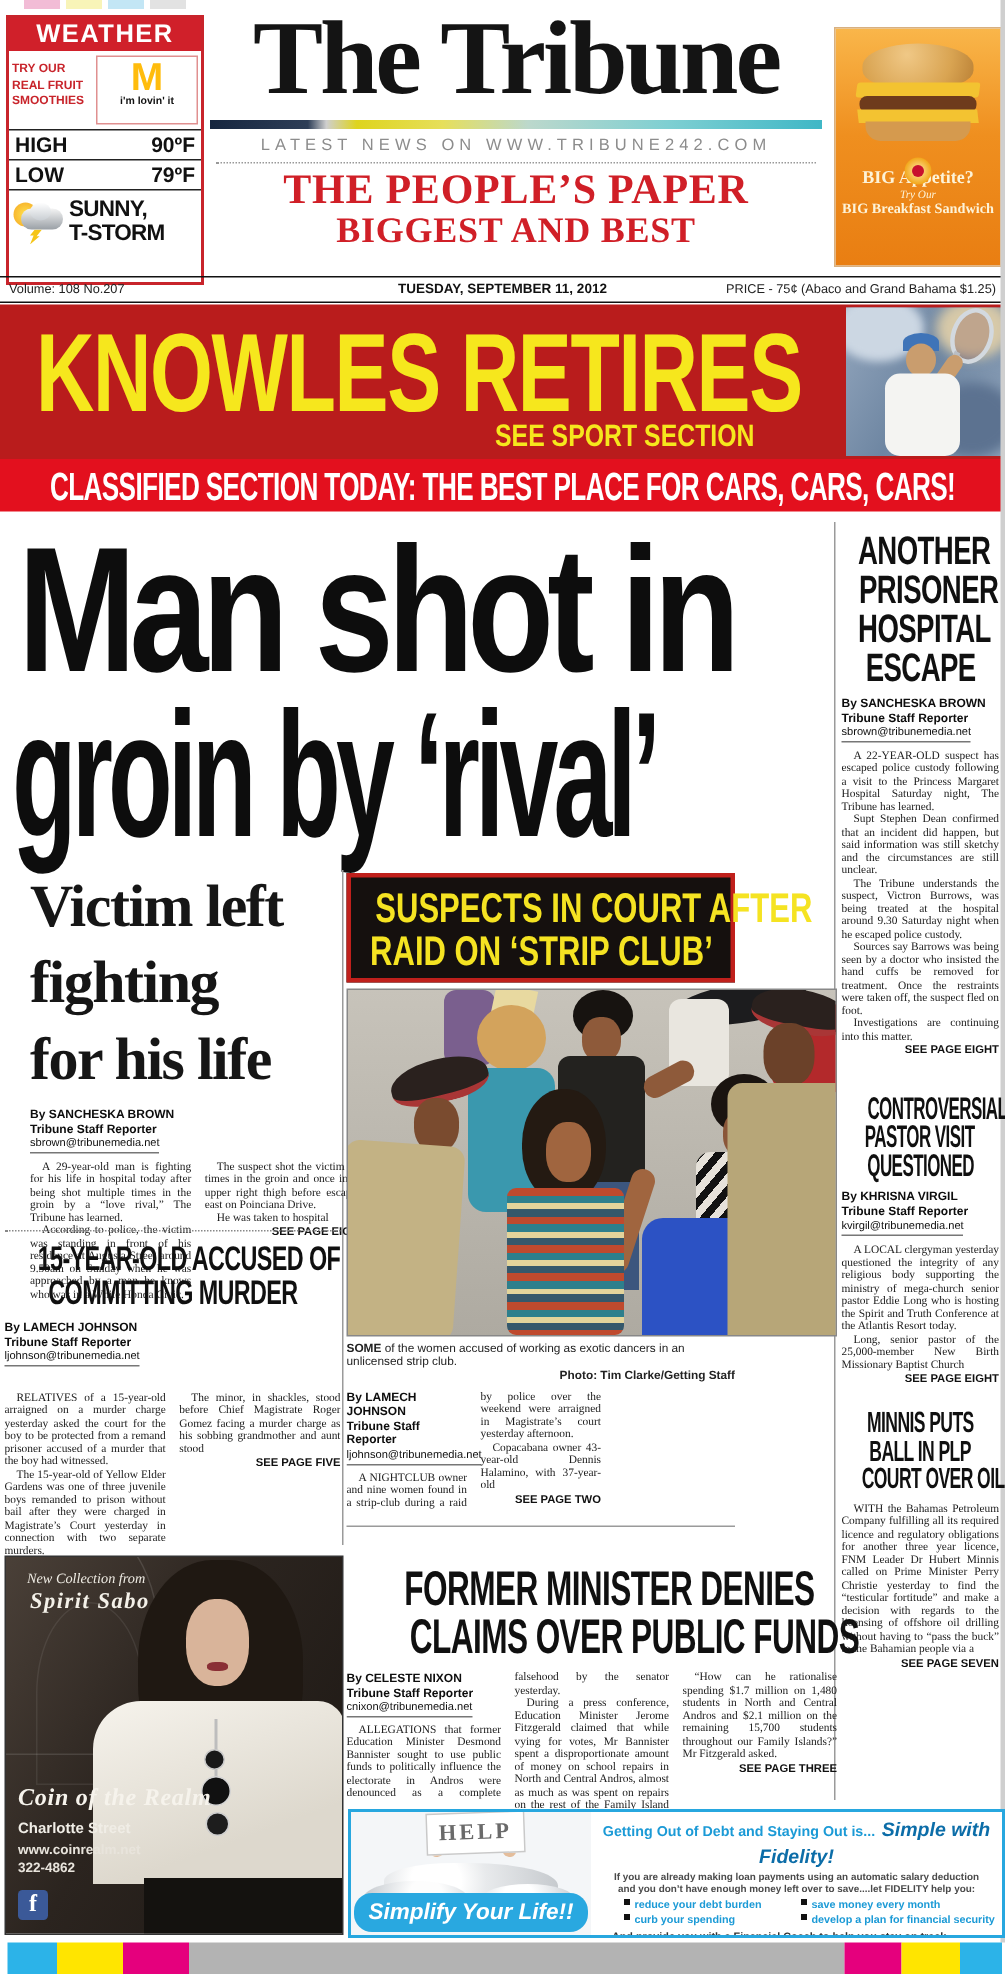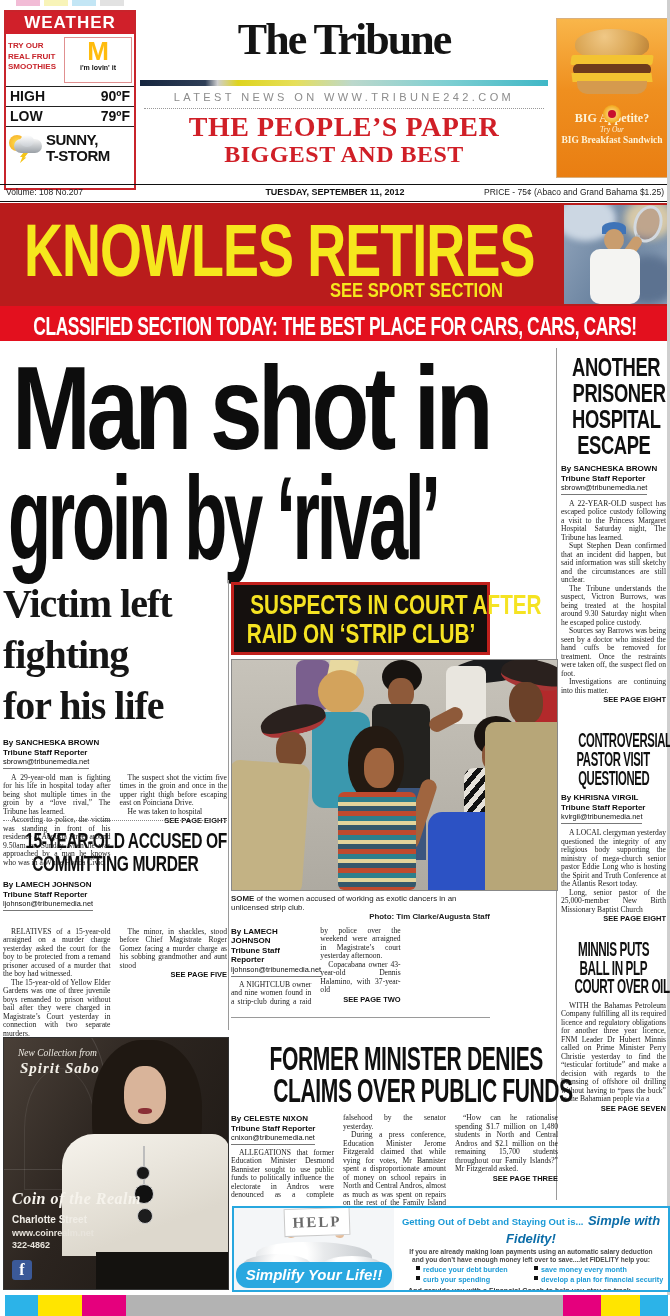--- a/index.html
+++ b/index.html
@@ -61,21 +61,21 @@
         <div class="abs" style="left:12px;top:22px;width:8px;height:10px;background:#f5c518;clip-path:polygon(40% 0,100% 0,55% 45%,80% 45%,0 100%,30% 40%,0 40%);"></div>
       </div>
       <div style="font:bold 15px/16px 'Liberation Sans',sans-serif;letter-spacing:-0.5px;">
         <div>SUNNY,</div>
         <div>T-STORM</div>
       </div>
     </div>
   </div>
 
   <div class="abs center" style="left:134px;top:2px;width:420px;">
-    <div class="serif" style="font-weight:bold;font-size:44px;line-height:76px;letter-spacing:-2px;color:#141414;">The Tribune</div>
+    <div class="serif" style="font-weight:bold;font-size:70px;line-height:76px;letter-spacing:-2px;color:#141414;">The Tribune</div>
     <div style="height:6px;margin:2px 6px 0;background:linear-gradient(90deg,#16263f 0%,#2e3e57 16%,#cfcfcf 19%,#ded41e 24%,#e6df5a 38%,#bcd8cc 52%,#7ecfd2 75%,#3fb7c6 100%);"></div>
     <div style="font:11px/16px 'Liberation Sans',sans-serif;color:#8c8c8c;letter-spacing:3.4px;margin-top:3px;">LATEST NEWS ON WWW.TRIBUNE242.COM</div>
     <div style="border-top:1px dotted #999;margin:3px 10px 4px;"></div>
     <div class="serif" style="font-weight:bold;font-size:28px;line-height:27px;color:#d01f27;letter-spacing:0.5px;">THE PEOPLE’S PAPER</div>
     <div class="serif" style="font-weight:bold;font-size:24px;line-height:28px;color:#d01f27;letter-spacing:0.5px;">BIGGEST AND BEST</div>
   </div>
 
   <div class="abs" style="left:556px;top:18px;width:110px;height:158px;background:linear-gradient(180deg,#f9b64a,#ef8f1f 45%,#e97e12);border:1px solid #d8b080;overflow:hidden;">
     <div class="abs" style="left:18px;top:10px;width:74px;height:30px;border-radius:50% 50% 40% 40%;background:radial-gradient(circle at 40% 25%,#f0c886,#d9a452 60%,#b97f34);"></div>
     <div class="abs" style="left:14px;top:36px;width:82px;height:10px;background:#f3c331;transform:skewX(-8deg);border-radius:2px;"></div>
@@ -118,21 +118,21 @@
     <div class="abs nw" style="left:335px;top:5px;font:bold 21px 'Liberation Sans',sans-serif;color:#fff;transform:translateX(-50%) scale(0.83,1.25);transform-origin:50% 0;letter-spacing:-0.5px;">CLASSIFIED SECTION TODAY: THE BEST PLACE FOR CARS, CARS, CARS!</div>
   </div>
 
   <div class="abs nw" style="left:12px;top:348px;font:bold 86px/86px 'Liberation Sans',sans-serif;color:#0d0d0d;letter-spacing:-4px;transform:scale(1.1,1.38);transform-origin:0 0;">Man shot in</div>
   <div class="abs nw" style="left:8px;top:458px;font:bold 86px/86px 'Liberation Sans',sans-serif;color:#0d0d0d;letter-spacing:-4px;transform:scale(0.82,1.38);transform-origin:0 0;">groin by ‘rival’</div>
 
   <div class="vline" style="left:556px;top:348px;height:852px;"></div>
   <div class="vline" style="left:228px;top:580px;height:450px;"></div>
   <div class="abs" style="left:667px;top:0;width:3px;height:1316px;background:#cfcfcf;"></div>
 
-  <div class="abs" style="left:3px;top:578px;width:224px;">
+  <div class="abs" style="left:20px;top:578px;width:224px;">
     <div class="serif" style="font-weight:bold;font-size:40px;line-height:51px;letter-spacing:-1px;color:#161616;">
       <div>Victim left</div>
       <div>fighting</div>
       <div>for his life</div>
     </div>
     <div class="by" style="margin-top:7px;">
       <div>By SANCHESKA BROWN</div>
       <div>Tribune Staff Reporter</div>
       <span class="em">sbrown@tribunemedia.net</span>
     </div>
@@ -216,21 +216,21 @@
       <div class="abs" style="right:14px;top:22px;width:34px;height:42px;background:#6b4129;border-radius:45%;"></div>
       <div class="abs" style="right:-8px;top:62px;width:80px;height:170px;background:#b7a678;border-radius:10px 0 0 0;"></div>
       <div class="abs" style="left:116px;top:66px;width:56px;height:76px;background:#241a12;border-radius:48%;"></div>
       <div class="abs" style="left:132px;top:88px;width:30px;height:40px;background:#a0653f;border-radius:45%;"></div>
       <div class="abs" style="left:180px;top:118px;width:16px;height:72px;background:#a0653f;border-radius:8px;transform:rotate(18deg);"></div>
       <div class="abs" style="left:106px;top:132px;width:78px;height:98px;background:repeating-linear-gradient(180deg,#bf4a2e 0 5px,#2e7f8c 5px 10px,#e3d49b 10px 14px,#35586b 14px 19px);border-radius:6px;"></div>
     </div>
 
     <div class="capline" style="margin-top:3px;">
       <span style="font-weight:bold;">SOME</span><span> of the women accused of working as exotic dancers in an unlicensed strip club.</span>
-      <div style="text-align:right;font-weight:bold;">Photo: Tim Clarke/Augusta Staff</div>
+      <div style="text-align:right;font-weight:bold;">Photo: Tim Clarke/Getting Staff</div>
     </div>
 
     <div class="cols3 bodytxt" style="height:86px;margin-top:5px;border-bottom:1px solid #9a9a9a;padding-bottom:4px;">
       <div class="by" style="margin-bottom:4px;">
         <div>By LAMECH JOHNSON</div>
         <div>Tribune Staff Reporter</div>
         <span class="em">ljohnson@tribunemedia.net</span>
       </div>
       <p>A NIGHTCLUB owner and nine women found in a strip-club during a raid by police over the weekend were arraigned in Magistrate’s court yesterday afternoon.</p>
       <p>Copacabana owner 43-year-old Dennis Halamino, with 37-year-old</p>

